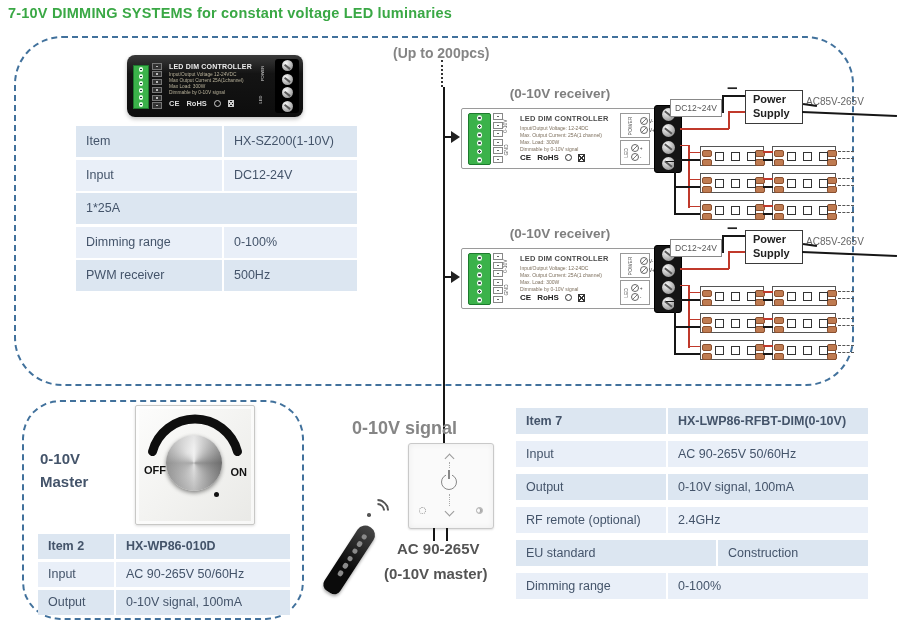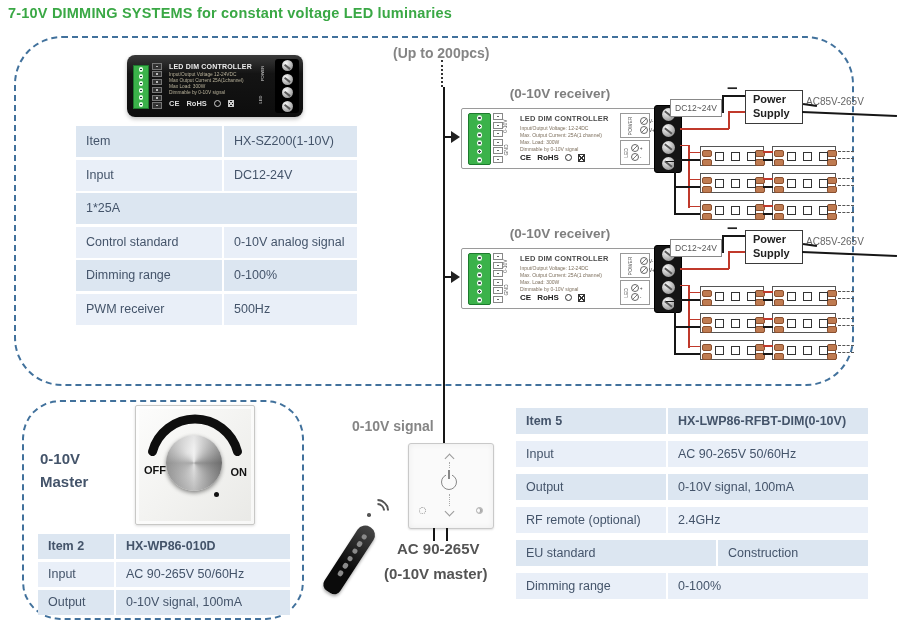--- a/index.html
+++ b/index.html
@@ -172,24 +172,20 @@
         <div class="dcell val">HX-SZ200(1-10V)</div>
       </div>
       <div class="drow">
         <div class="dcell lab">Input</div>
         <div class="dcell val">DC12-24V</div>
       </div>
       <div class="drow">
         <div class="dcell val">1*25A</div>
       </div>
       <div class="drow">
-        <div class="dcell lab">Control standard</div>
-        <div class="dcell val">0-10V analog signal</div>
-      </div>
-      <div class="drow">
         <div class="dcell lab">Dimming range</div>
         <div class="dcell val">0-100%</div>
       </div>
       <div class="drow">
         <div class="dcell lab">PWM receiver</div>
         <div class="dcell val">500Hz</div>
       </div>
     </div>
 
   <div class="gray-label" style="left:393px;top:45px;font-size:14px;">(Up to 200pcs)</div>
@@ -541,21 +537,21 @@
       <div class="drow">
         <div class="dcell lab">Input</div>
         <div class="dcell val">AC 90-265V 50/60Hz</div>
       </div>
       <div class="drow">
         <div class="dcell lab">Output</div>
         <div class="dcell val">0-10V signal,  100mA</div>
       </div>
     </div>
 
-  <div class="gray-label" style="left:352px;top:418px;font-size:14px;">0-10V signal</div>
+  <div class="gray-label" style="left:352px;top:418px;font-size:18px;">0-10V signal</div>
 
   <div class="tpanel">
     <div class="chev" style="left:37px;top:11px;transform:rotate(45deg);"></div>
     <div class="dtrail" style="left:40px;top:18px;height:12px;"></div>
     <div class="pwr"></div>
     <div class="pwrline"></div>
     <div class="dtrail" style="left:40px;top:50px;height:12px;"></div>
     <div class="chev" style="left:37px;top:64px;transform:rotate(225deg);"></div>
     <div class="cico" style="left:10px;top:63px;border:1.2px dotted #999;"></div>
     <div class="cico" style="left:67px;top:63px;border:1.2px solid #aaa;box-shadow:inset -2px 0 0 #aaa;"></div>
@@ -572,21 +568,21 @@
       <div class="rbtn"></div>
       <div class="rbtn"></div>
       <div class="rbtn"></div>
     </div>
   <div class="wave" style="left:370px;top:503px;width:11px;height:11px;"></div>
   <div class="wave" style="left:366px;top:499px;width:19px;height:19px;"></div>
   <div class="wdot" style="left:367px;top:513px;"></div>
 
   <div class="dtable it1" style="left:516px;top:408px;width:352px;">
       <div class="drow boldrow">
-        <div class="dcell lab">Item 5</div>
+        <div class="dcell lab">Item 7</div>
         <div class="dcell val">HX-LWP86-RFBT-DIM(0-10V)</div>
       </div>
       <div class="drow">
         <div class="dcell lab">Input</div>
         <div class="dcell val">AC 90-265V 50/60Hz</div>
       </div>
       <div class="drow">
         <div class="dcell lab">Output</div>
         <div class="dcell val">0-10V signal,  100mA</div>
       </div>

